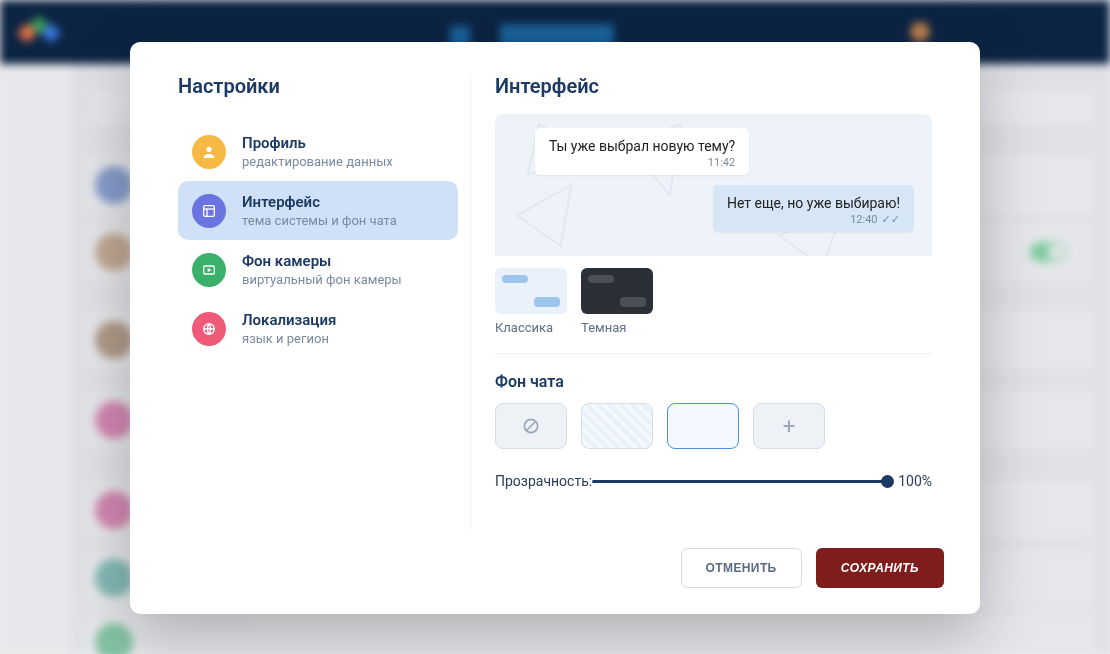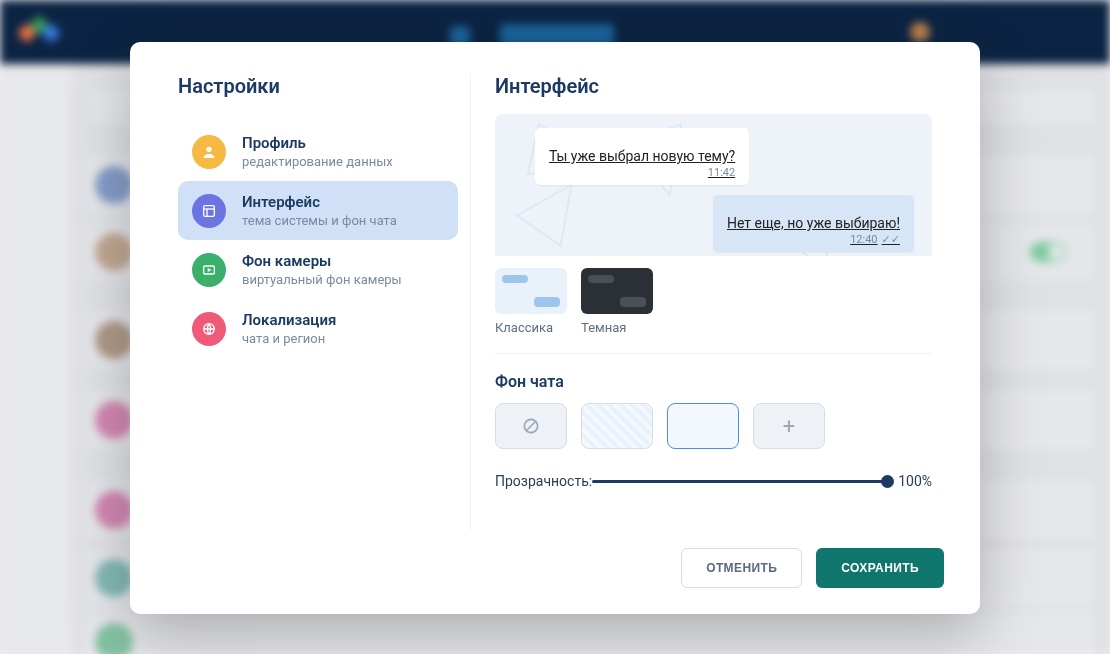--- a/index.html
+++ b/index.html
@@ -57,22 +57,22 @@
   .nav-text .title { font-size: 15px; font-weight: 600; color: #1c3a63; line-height: 1.2; }
   .nav-text .sub   { font-size: 13px; color: #7a8aa0; margin-top: 2px; }
   .content { flex: 1; padding: 0 48px 0 24px; display:flex; flex-direction:column; border-left: 1px solid #eef1f5; }
   .content h2 { font-size: 20px; font-weight: 600; color: #1c3a63; margin-bottom: 16px; }
   .content h3 { font-size: 16px; font-weight: 600; color: #1c3a63; margin: 18px 0 12px; }
   .chat-preview {
     background: #eef3f9; border-radius: 8px 8px 0 0; padding: 14px 18px 14px 40px;
     position: relative; height: 142px;
   }
   .chat-preview svg.pattern { position:absolute; inset:0; width:100%; height:100%; opacity:.25; }
-  .bubble { position: relative; border-radius: 5px; padding: 20px 14px 6px; font-size: 14px; color:#222;
-            box-shadow: 0 1px 2px rgba(0,0,0,.06); max-width: 260px; text-decoration: underline; }
+  .bubble { position: relative; border-radius: 5px; padding: 10px 14px 6px; font-size: 14px; color:#222;
+            box-shadow: 0 1px 2px rgba(0,0,0,.06); max-width: 260px; }
   .bubble.in  { background: #fff; }
   .bubble.out { background: #d7e6f7; margin-left: auto; }
   .bubble .time { display:block; text-align:right; font-size: 11px; color:#7a8aa0; margin-top:2px; }
   .bubble .checks { color:#6d8db5; font-size:11px; margin-left:4px; }
   .bubble-row { display:flex; margin-bottom:10px; }
   .themes { display: flex; gap: 14px; margin-top: 12px; padding-bottom: 18px; border-bottom: 1px solid #eef1f5;}
   .theme { display:flex; flex-direction:column; gap:6px; cursor:pointer; }
   .theme .thumb { width: 72px; height: 46px; border-radius: 6px; border: 1px solid transparent; position:relative; overflow:hidden;}
   .theme.selected .thumb { border-color: #9cb8d8; }
   .theme .label { font-size: 13px; color:#606f85; }
@@ -86,21 +86,21 @@
   .opacity-row{ display:flex; align-items:center; margin-top:22px; font-size:14px; color:#2a3d57;}
   .slider { flex:1; position:relative; height:20px; }
   .slider .track{position:absolute;left:0;right:0;top:9px;height:3px;border-radius:2px;background:linear-gradient(to right,#1c3a63 0 100%);}
   .slider .knob{position:absolute;right:-6px;top:4px;width:13px;height:13px;border-radius:50%;background:#1c3a63;}
   .opacity-val{font-size:14px;color:#2a3d57;min-width:44px;text-align:right;}
   .footer {
     display:flex; justify-content:flex-end; gap:14px; padding: 18px 36px 26px;
   }
   .btn { padding: 12px 24px; border-radius:6px; font-size:12px; letter-spacing:.4px; font-weight:600; cursor:pointer; border:1px solid transparent;}
   .btn.secondary { background:#fff; border-color:#d5dde7; color:#5a6b82;}
-  .btn.primary   { background:#0f766e; color:#fff; }
+  .btn.primary   { background:#7f1d1d; color:#fff;font-style:italic; }
 </style>
 </head>
 <body>
 
 <div class="bg">
   <div class="bg-top"></div>
   <div class="bg-logo">
       <span class="a"></span>
       <span class="b"></span>
       <span class="c"></span>
@@ -167,21 +167,21 @@
 
       <div class="nav-item">
         <div class="nav-icon" style="background:#ef5a78">
           <svg width="16" height="16" viewBox="0 0 24 24" fill="none" stroke="#fff" stroke-width="2">
               <circle cx="12" cy="12" r="8"></circle>
               <path d="M4 12h16M12 4c3 3 3 13 0 16M12 4c-3 3-3 13 0 16"></path>
             </svg>
         </div>
         <div class="nav-text">
           <div class="title">Локализация</div>
-          <div class="sub">чата и регион</div>
+          <div class="sub">язык и регион</div>
         </div>
       </div>
     </aside>
 
     <section class="content">
       <h2>Интерфейс</h2>
 
       <div class="chat-preview">
         <svg class="pattern" viewBox="0 0 400 140" preserveAspectRatio="none">
             <g fill="none" stroke="#b9cde4" stroke-width="2">

